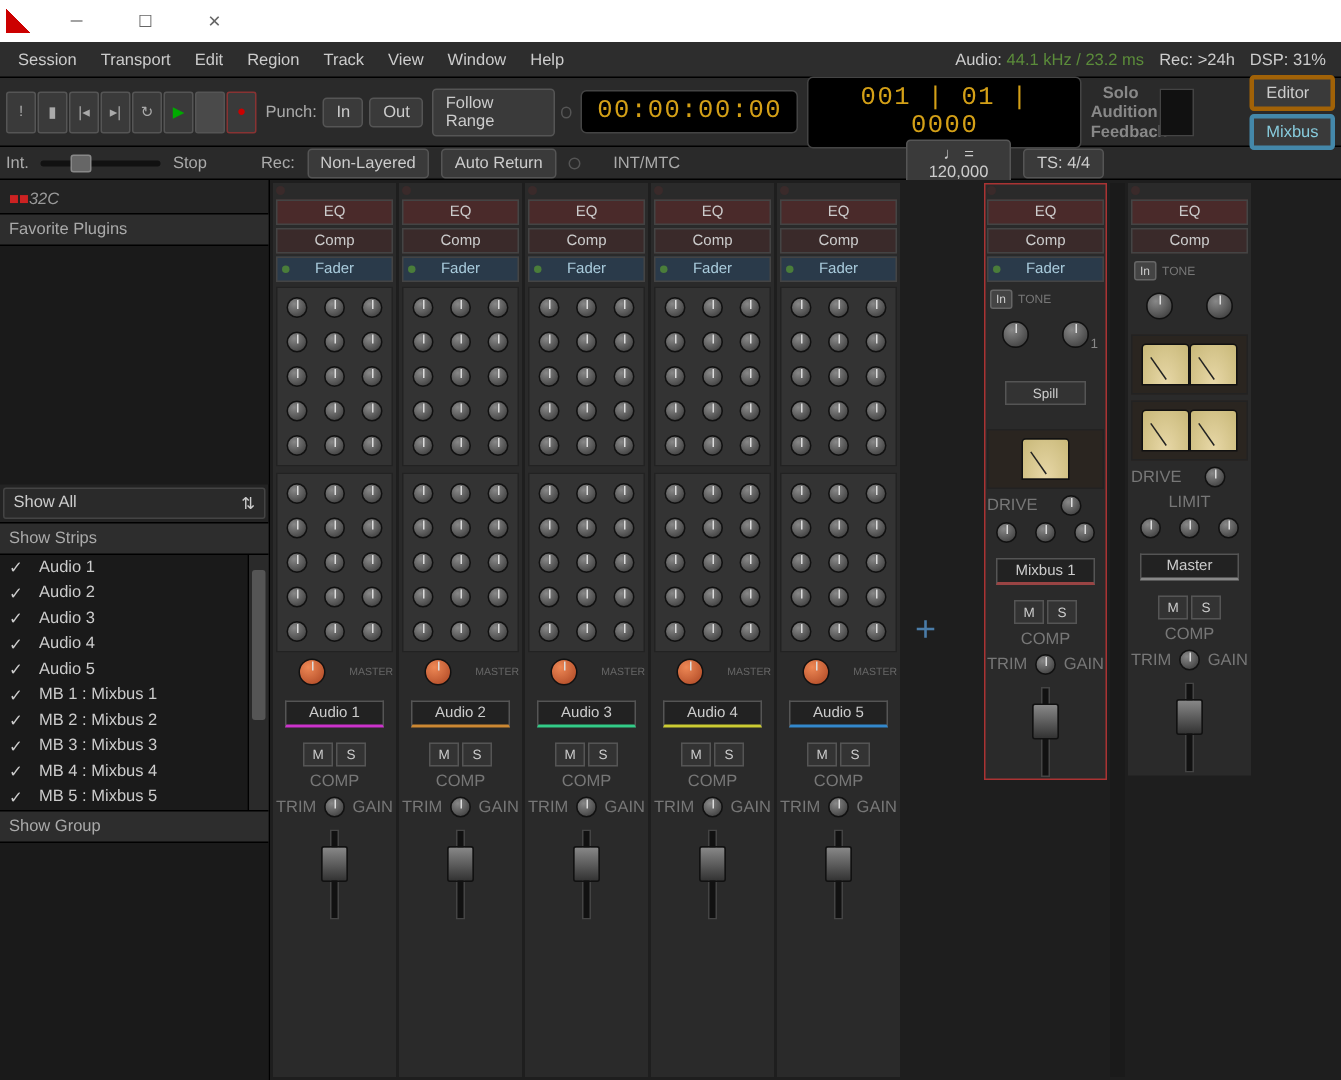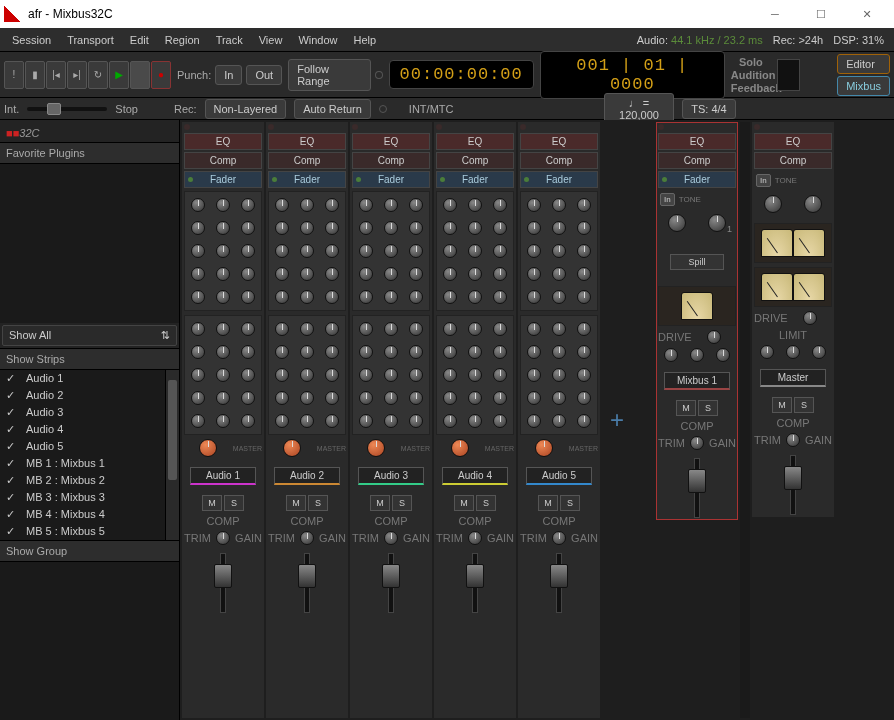--- a/index.html
+++ b/index.html
@@ -24,21 +24,21 @@
 .tbtn { width:20px; height:28px; background:#3a3a3a; border:1px solid #555; border-radius:2px; display:flex; align-items:center; justify-content:center; cursor:pointer; color:#aaa; font-size:10px; }
 .tbtn.rec { color:#c00; border-color:#833; }
 .tbtn.play { color:#0a0; }
 .tbtn.stop { background:#4a4a4a; }
 .vgrp { display:flex; flex-direction:column; gap:2px; }
 .selgrp { display:flex; align-items:center; gap:4px; }
 .pill { background:#3a3a3a; border:1px solid #555; border-radius:3px; padding:3px 8px; cursor:pointer; font-size:11px; }
 .led { width:8px; height:8px; border-radius:50%; background:#2a2a2a; border:1px solid #555; display:inline-block; }
 .timecode { background:#000; border:1px solid #444; border-radius:4px; padding:4px 10px; font-family:'Courier New',monospace; font-size:17px; color:#d4a017; letter-spacing:1px;text-align:center; }
 .right-btns { margin-left:auto; display:flex; gap:4px; align-items:flex-start; }
-.rbtn { background:#3a3a3a; border:1px solid #a16207; border-radius:3px; padding:3px 8px; cursor:pointer;margin-left:31px; }
+.rbtn { background:#3a3a3a; border:3px solid #a16207; border-radius:3px; padding:3px 8px; cursor:pointer;margin-left:31px; }
 .rbtn.mixer { border-color:#48a; color:#8cd; }
 .status-col { display:flex; flex-direction:column; gap:1px; font-size:9px; color:#888; text-align:center; width:40px;font-weight:bold; }
 .meter-box { width:24px; height:32px; background:#111; border:1px solid #444; }
 
 
 .toolbar2 { height:22px; background:#2a2a2a; border-bottom:1px solid #000; display:flex; align-items:center; gap:8px; padding:0 4px; }
 .slider-h { width:80px; height:4px; background:#111; position:relative; border-radius:2px; }
 .slider-h .thumb { position:absolute; width:14px; height:12px; background:#666; border:1px solid #888; border-radius:2px; top:-4px; left:20px; }
 .txt { color:#aaa; font-size:11px; }
 
@@ -94,21 +94,20 @@
 .drive-row { display:flex; justify-content:space-around; align-items:center; margin:2px; font-size:7px; color:#777; }
 .spill-btn { background:#333; border:1px solid #555; text-align:center; padding:2px; margin:14px; font-size:9px; cursor:pointer; }
 .gap { width:20px; }
 .bus-gap { width:10px; background:#1a1a1a; }
 </style>
 </head>
 <body>
 
 <div class="titlebar">
   <div class="logo"></div>
-  <div class="title">afr - Mixbus32C</div>
   <div class="winbtns">
     <div class="winbtn">─</div>
     <div class="winbtn">☐</div>
     <div class="winbtn">✕</div>
   </div>
 </div>
 
 <div class="menubar">
   <div class="menu-item">Session</div>
   <div class="menu-item">Transport</div>

